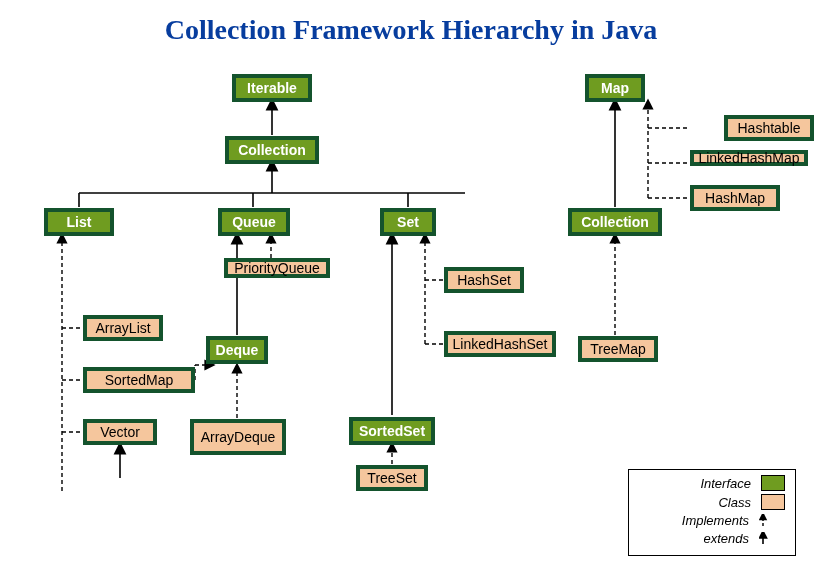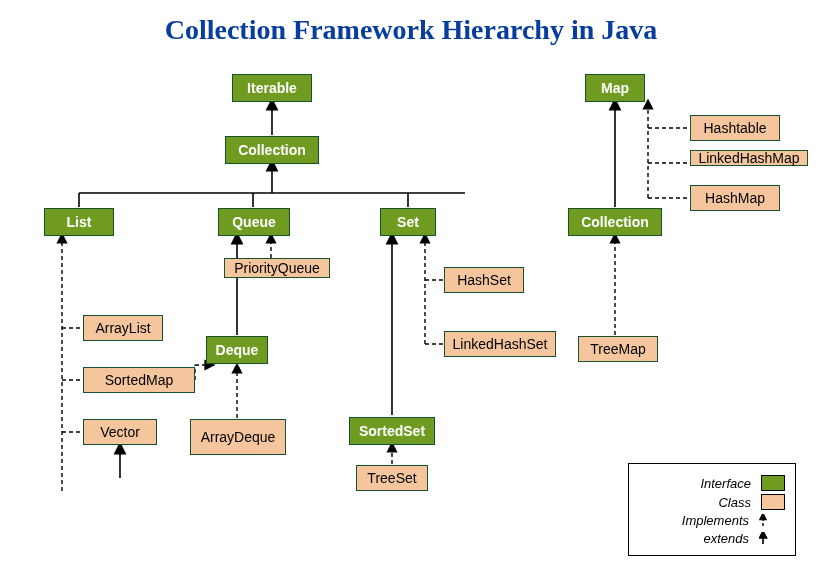--- a/index.html
+++ b/index.html
@@ -1,21 +1,21 @@
 <!DOCTYPE html>
 <html><head>
 <meta charset="utf-8">
 <style>
   html,body{margin:0;padding:0;background:#fff;font-family:Arial,Helvetica,sans-serif}
   .canvas{position:relative;width:822px;height:576px}
   .title{position:absolute;left:0;right:0;top:14px;text-align:center;font-family:Georgia,'Times New Roman',serif;font-weight:bold;font-size:28px;color:#073d9e}
-  .box{position:absolute;border:1px solid #14532d;display:flex;align-items:center;justify-content:center;font-size:14px;box-sizing:border-box;padding:2px 14px}
+  .box{position:absolute;border:4px solid #14532d;display:flex;align-items:center;justify-content:center;font-size:14px;box-sizing:border-box;padding:2px 14px}
   .iface{background:#6f9c20;color:#fff;font-weight:bold}
   .cls{background:#f5c69d;color:#000}
-  .legend{position:absolute;right:26px;bottom:20px;width:168px;border:1px solid #000;padding:8px 10px 6px;box-sizing:border-box}
+  .legend{position:absolute;right:26px;bottom:20px;width:168px;border:1px solid #000;padding:2px 10px 6px;box-sizing:border-box}
   .lrow{display:flex;align-items:center;justify-content:flex-end;gap:10px;margin:3px 0;font-size:13px}
   .lrow .lbl{flex:1;text-align:right;font-style:italic}
   .sw{width:22px;height:14px;border:1px solid #000}
   .sw.iface{background:#6f9c20}
   .sw.cls{background:#f5c69d}
   svg.lines{position:absolute;left:0;top:0;width:822px;height:576px;pointer-events:none}
   .solid{stroke:#000;stroke-width:1.6;fill:none}
   .dash{stroke:#000;stroke-width:1.4;fill:none;stroke-dasharray:4 3}
 </style>
 </head>
@@ -84,21 +84,21 @@
   <div class="box iface" style="left:568px;top:208px;width:94px;height:28px">Collection</div>
 
   <div class="box cls" style="left:83px;top:315px;width:80px;height:26px">ArrayList</div>
   <div class="box cls" style="left:83px;top:367px;width:112px;height:26px">SortedMap</div>
   <div class="box cls" style="left:83px;top:419px;width:74px;height:26px">Vector</div>
   <div class="box cls" style="left:224px;top:258px;width:106px;height:20px">PriorityQueue</div>
   <div class="box cls" style="left:190px;top:419px;width:96px;height:36px">ArrayDeque</div>
   <div class="box cls" style="left:444px;top:267px;width:80px;height:26px">HashSet</div>
   <div class="box cls" style="left:444px;top:331px;width:112px;height:26px">LinkedHashSet</div>
   <div class="box cls" style="left:356px;top:465px;width:72px;height:26px">TreeSet</div>
-  <div class="box cls" style="left:690px;top:115px;width:90px;height:26px">Hashtable</div>
+  <div class="box cls" style="left:724px;top:115px;width:90px;height:26px">Hashtable</div>
   <div class="box cls" style="left:690px;top:150px;width:118px;height:16px">LinkedHashMap</div>
   <div class="box cls" style="left:690px;top:185px;width:90px;height:26px">HashMap</div>
   <div class="box cls" style="left:578px;top:336px;width:80px;height:26px">TreeMap</div>
 
   <div class="legend">
     <div class="lrow">
       <span class="lbl">Interface</span>
       <span class="sw iface"></span>
     </div>
     <div class="lrow">

